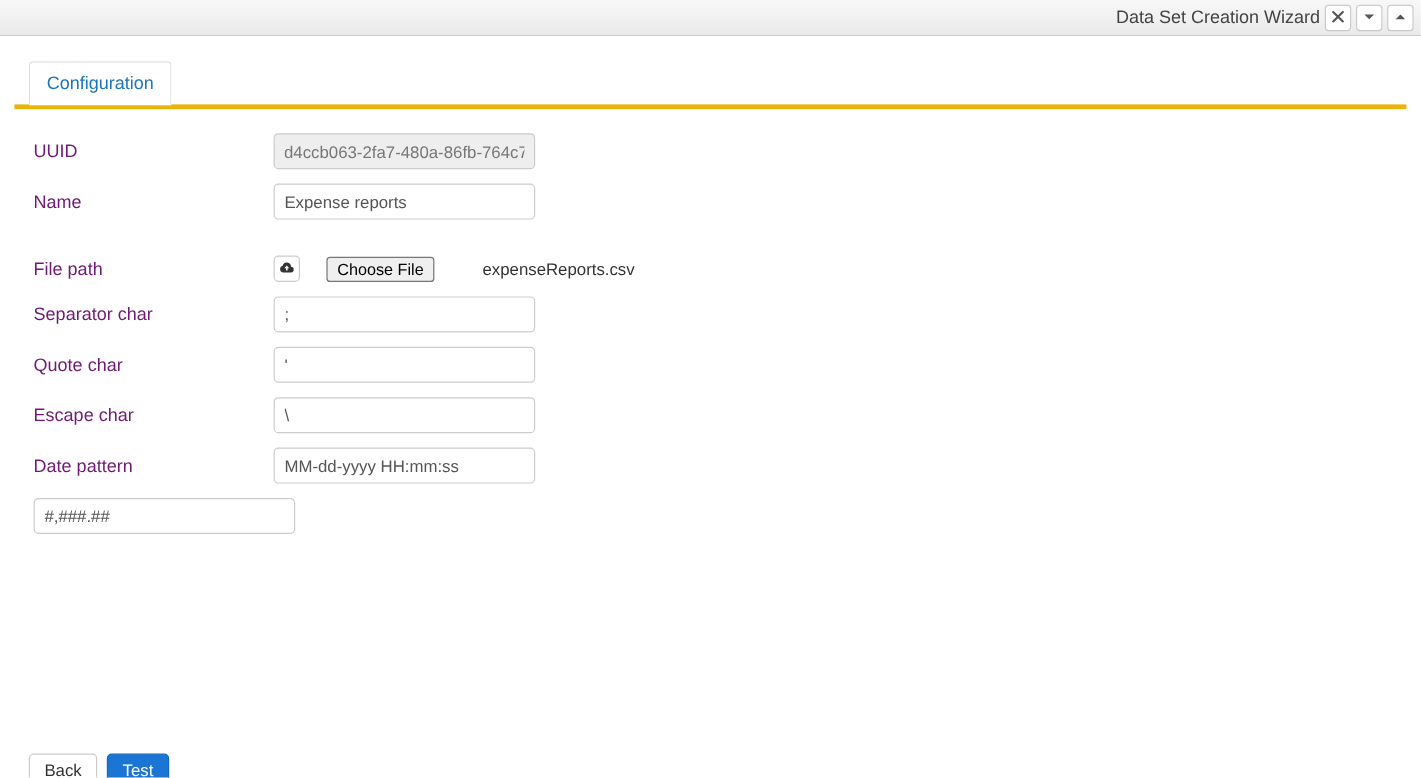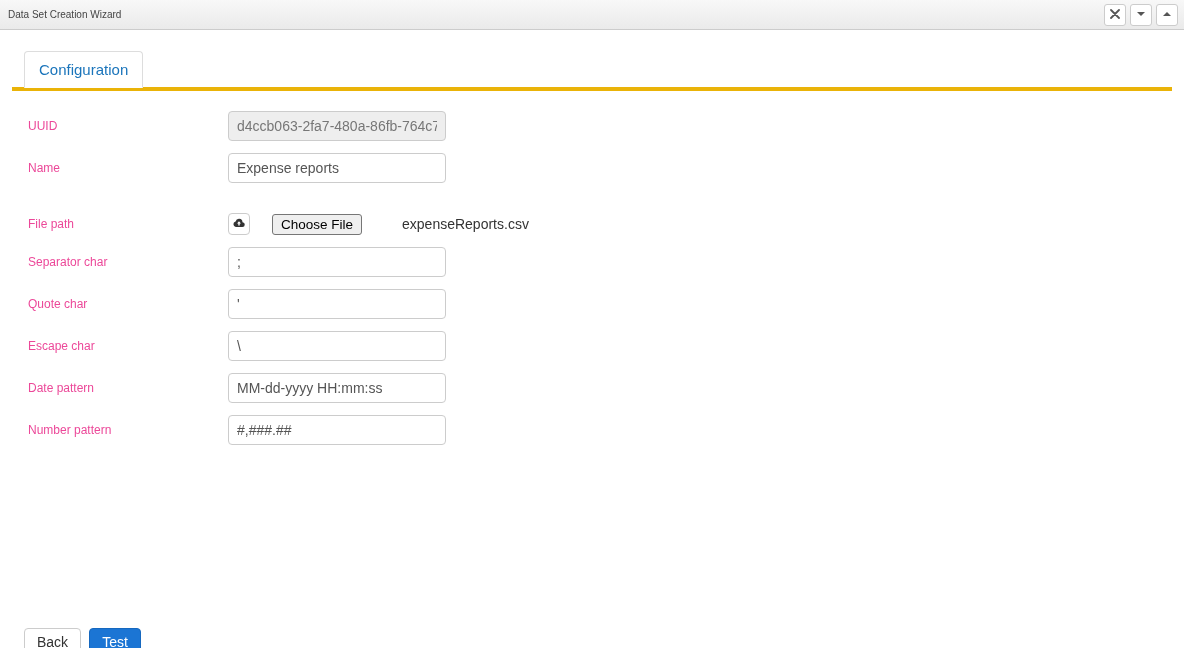--- a/index.html
+++ b/index.html
@@ -15,22 +15,23 @@
   .titlebar {
     height: 30px;
     background: linear-gradient(#f8f8f8, #eaeaea);
     border-bottom: 1px solid #ccc;
     display: flex;
     align-items: center;
     padding: 0 6px 0 8px;
   }
   .titlebar .title {
     flex: 1;
-    font-size: 10px;
+    font-size: 15px;
     color: #444;
+    text-align: right;
   }
   .titlebar .win-btn {
     width: 22px;
     height: 22px;
     margin-left: 4px;
     background: #fff;
     border: 1px solid #ccc;
     border-radius: 3px;
     display: flex;
     align-items: center;
@@ -69,22 +70,22 @@
     margin-top: 20px;
     padding-left: 16px;
   }
   .row {
     display: flex;
     align-items: center;
     margin-bottom: 12px;
   }
   .row label {
     width: 200px;
-    font-size: 12px;
-    color: #ec4899;
+    font-size: 15px;
+    color: #701a75;
   }
   .row .control { }
 
   input.textfield {
     width: 218px;
     height: 30px;
     padding: 0 8px;
     border: 1px solid #ccc;
     border-radius: 4px;
     font-size: 14px;
@@ -230,21 +231,20 @@
     </div>
 
     <div class="row">
       <label>Date pattern</label>
       <div class="control">
         <input class="textfield" value="MM-dd-yyyy HH:mm:ss" style="">
       </div>
     </div>
 
     <div class="row">
-      <label>Number pattern</label>
       <div class="control">
         <input class="textfield" value="#,###.##" style="">
       </div>
     </div>
 
   </div>
 
   <div class="footer">
     <button class="btn btn-default">Back</button>
     <button class="btn btn-primary">Test</button>

